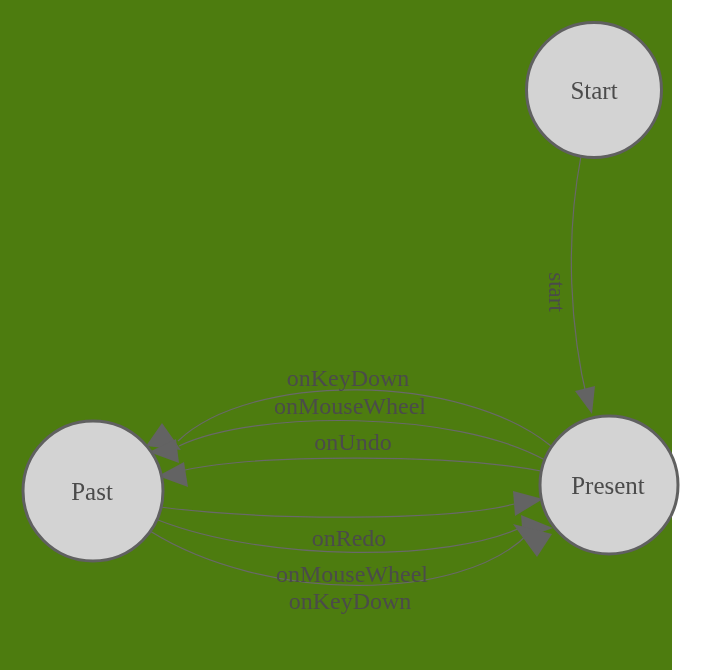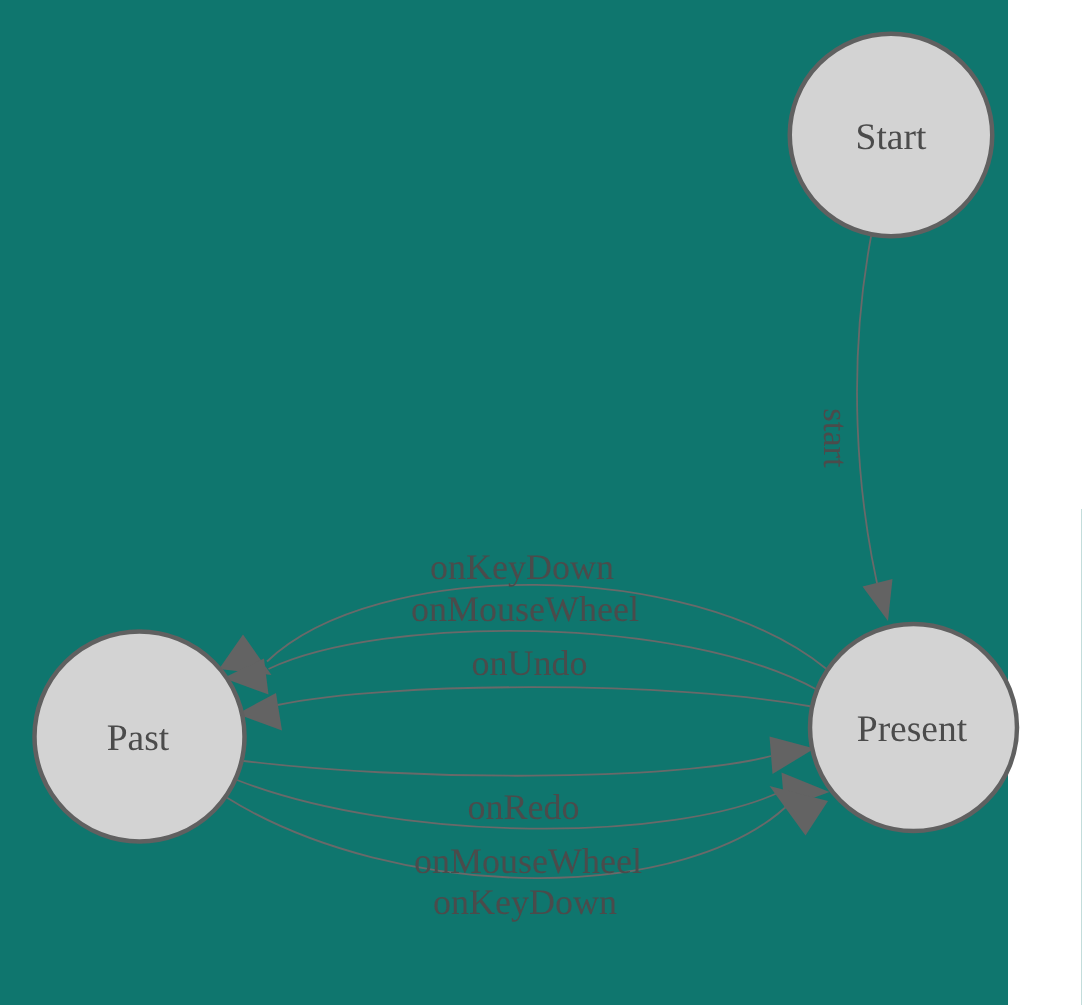--- a/index.html
+++ b/index.html
@@ -7,21 +7,21 @@
     padding: 0;
     background: #ffffff;
     width: 721px;
     height: 670px;
     overflow: hidden;
   }
   .stage {
     position: relative;
     width: 672px;
     height: 670px;
-    background: #0f766e;
+    background: #4d7c0f;
   }
   svg {
     display: block;
     font-family: "Liberation Serif", "DejaVu Serif", serif;
   }
   .node-circle {
     stroke-width: 3;
   }
   .edge-path {
     fill: none;

